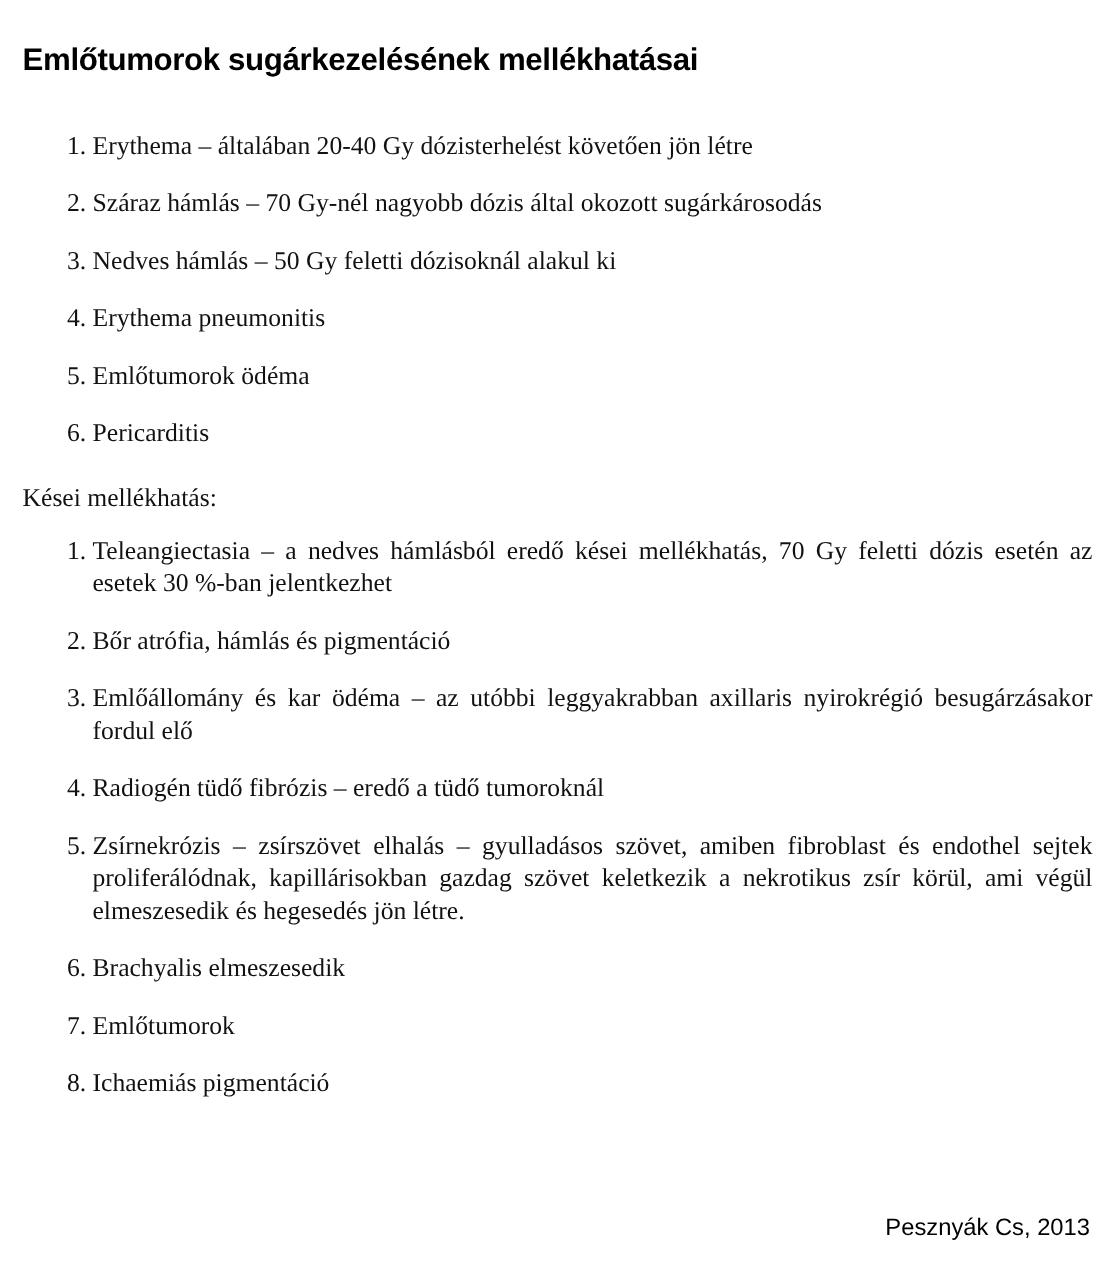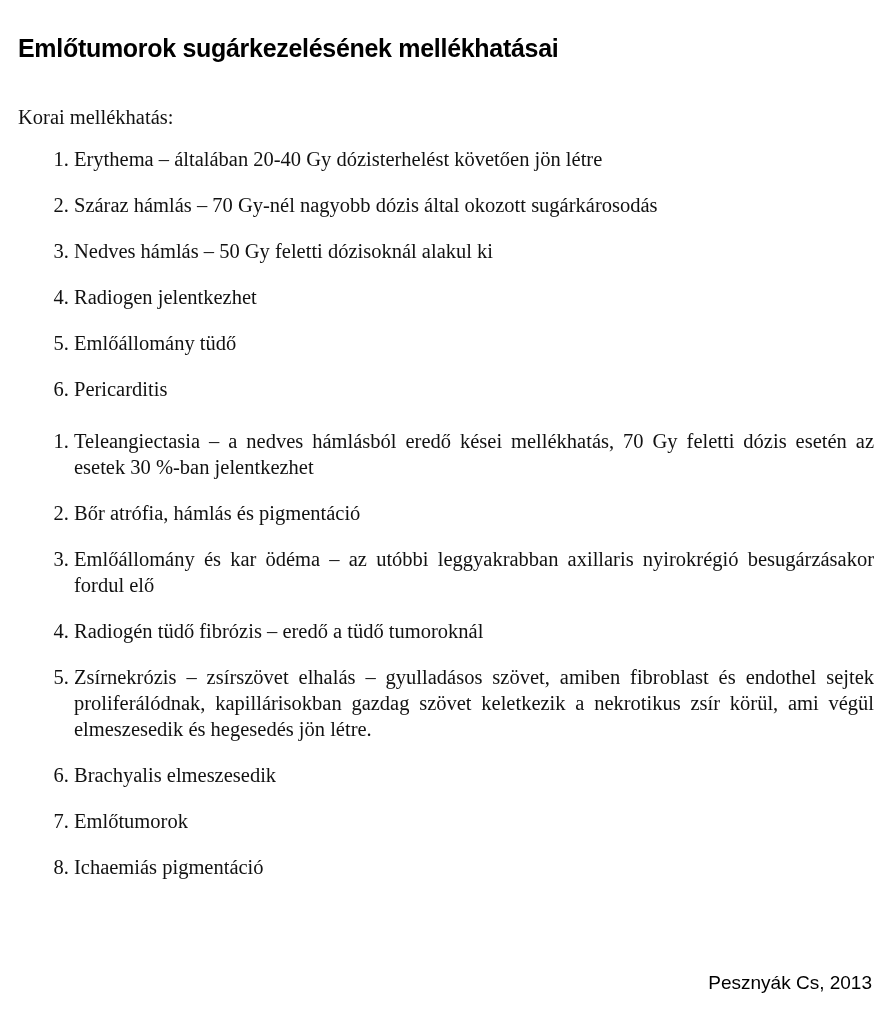--- a/index.html
+++ b/index.html
@@ -23,50 +23,50 @@
       font-family: "Liberation Sans", sans-serif; font-size: 19px; color: #000;
     }
   </style>
 </head>
 <body>
 
 <div class="title">Emlőtumorok sugárkezelésének mellékhatásai</div>
 
 <div class="doc">
   <div>
-    <div class="section-heading">Korai mellékhatás:</div>
     <ol class="list">
       <li>
           <span class="num"><span>1.</span>&nbsp;</span>
           <span class="item-text">Erythema – általában 20-40 Gy dózisterhelést követően jön létre</span>
         </li>
       <li>
           <span class="num"><span>2.</span>&nbsp;</span>
           <span class="item-text">Száraz hámlás – 70 Gy-nél nagyobb dózis által okozott sugárkárosodás</span>
         </li>
       <li>
           <span class="num"><span>3.</span>&nbsp;</span>
           <span class="item-text">Nedves hámlás – 50 Gy feletti dózisoknál alakul ki</span>
         </li>
       <li>
           <span class="num"><span>4.</span>&nbsp;</span>
-          <span class="item-text">Radiogen jelentkezhet</span>
+          <span class="item-text">Erythema pneumonitis</span>
         </li>
       <li>
           <span class="num"><span>5.</span>&nbsp;</span>
-          <span class="item-text">Emlőállomány tüdő</span>
+          <span class="item-text">Emlőtumorok ödéma</span>
         </li>
       <li>
           <span class="num"><span>6.</span>&nbsp;</span>
           <span class="item-text">Pericarditis</span>
         </li>
     </ol>
   </div>
 
   <div>
+    <div class="section-heading">Kései mellékhatás:</div>
     <ol class="list">
       <li>
           <span class="num"><span>1.</span>&nbsp;</span>
           <span class="item-text">Teleangiectasia – a nedves hámlásból eredő kései mellékhatás, 70 Gy feletti dózis esetén az esetek 30 %-ban jelentkezhet</span>
         </li>
       <li>
           <span class="num"><span>2.</span>&nbsp;</span>
           <span class="item-text">Bőr atrófia, hámlás és pigmentáció</span>
         </li>
       <li>

